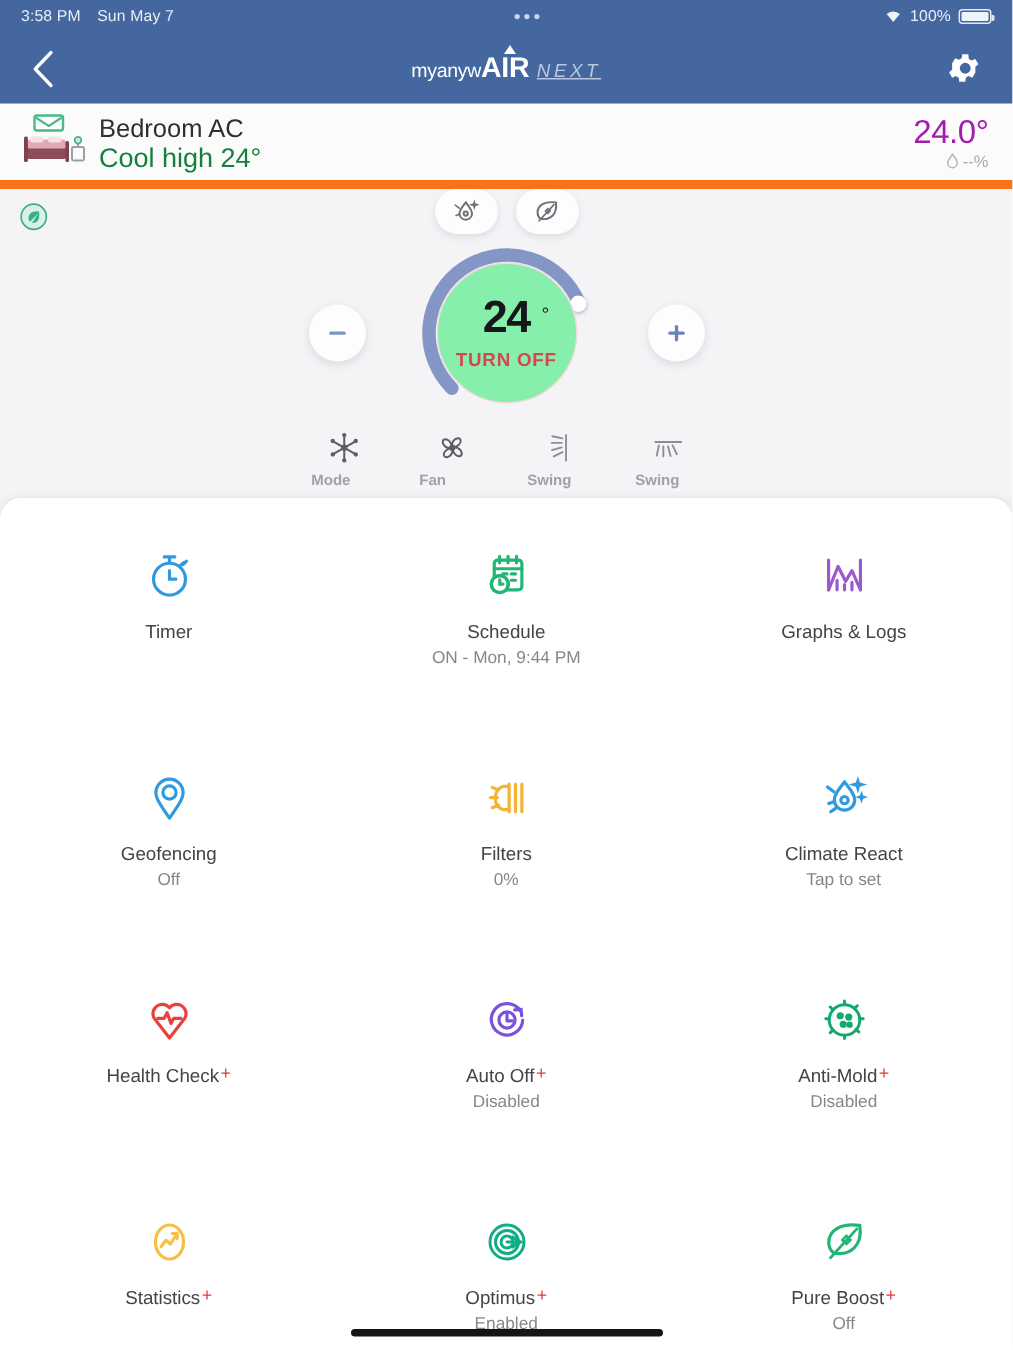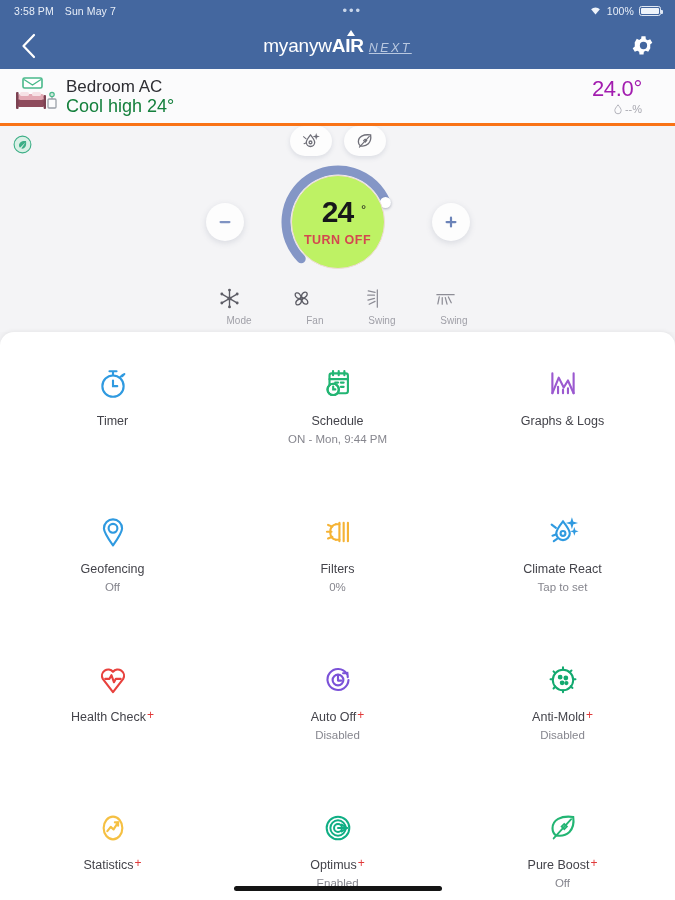--- a/index.html
+++ b/index.html
@@ -34,34 +34,34 @@
   
   .navbar {
     height: 47px; background: #44679f; display: flex; align-items: center;
     padding: 0 20px; position: relative;
   }
   .back-chevron { width: 26px; height: 26px; cursor: pointer; display: flex; align-items: center; }
   .brand {
     position: absolute; left: 0; right: 0; text-align: center;
     pointer-events: none; white-space: nowrap;
   }
-  .brand .b1 { color: #ffffff; font-size: 19px; font-weight: 400; letter-spacing: -.2px; }
+  .brand .b1 { color: #ffffff; font-size: 13px; font-weight: 400; letter-spacing: -.2px; }
   .brand .b2 { color: #ffffff; font-size: 19px; font-weight: 700; letter-spacing: -.2px; position: relative; }
   .brand .b2 .tick {
     position: absolute; left: 15px; top: -5px; width: 0; height: 0;
     border-left: 4px solid transparent; border-right: 4px solid transparent;
     border-bottom: 6px solid #ffffff;
   }
   .brand .b3 { color: #b9c8e0; font-size: 12.5px; letter-spacing: 2.4px; font-style: italic; margin-left: 5px; text-decoration: underline; }
   .gear { margin-left: auto; cursor: pointer; display: flex; }
 
   
   .devicebar {
     height: 57px; background: #fbfbfc; display: flex; align-items: center;
-    padding: 0 33px 0 12px; border-bottom: 3px solid #f97316;
+    padding: 0 16px 0 12px; border-bottom: 6px solid #f97316;
   }
   .bedicon { width: 46px; height: 42px; flex: none; margin-right: 8px; }
   .dev-txt { flex: 1; min-width: 0; }
   .dev-name { font-size: 17px; color: #2e2e33; line-height: 20px; }
   .dev-sub { font-size: 18px; color: #15803d; line-height: 17px; margin-top: 1px; }
   .dev-right { text-align: right; }
   .dev-temp { font-size: 22px; color: #a21caf; line-height: 24px; letter-spacing: -.3px; }
   .dev-hum { font-size: 11px; color: #a8a8b0; display: flex; align-items: center; justify-content: flex-end; gap: 3px; margin-top: 2px; }
 
   
@@ -88,33 +88,33 @@
   .stepper svg { display: block; }
   .dial-wrap { position: relative; width: 120px; height: 120px; flex: none; }
   .dial-wrap svg.arc { position: absolute; inset: 0; }
   .knob {
     position: absolute; width: 11px; height: 11px; border-radius: 50%;
     background: #ffffff; box-shadow: 0 1px 3px rgba(60,70,100,.4);
     left: 62px; top: 3px;
   }
   .dial-inner {
     position: absolute; left: 13px; top: 13px; width: 94px; height: 94px;
-    border-radius: 50%; background: #bef264; border: 1px solid #f0dada;
+    border-radius: 50%; background: #86efac; border: 1px solid #f0dada;
     display: flex; flex-direction: column; align-items: center; justify-content: center;
     cursor: pointer;
   }
   .dial-temp { font-size: 30px; font-weight: 700; color: #17171a; line-height: 30px; letter-spacing: -1px; position: relative; }
   .dial-temp sup { font-size: 13px; font-weight: 400; position: absolute; top: -2px; right: -12px; }
   .dial-action { font-size: 12.5px; font-weight: 700; color: #d4474f; letter-spacing: .5px; margin-top: 6px; }
 
   .modes {
     position: absolute; bottom: 6px; left: 0; right: 0;
     display: flex; justify-content: center; gap: 28px;
   }
-  .mode { width: 44px; text-align: right; cursor: pointer; }
+  .mode { width: 44px; text-align: left; cursor: pointer; font-weight: bold; }
   .mode .mi { height: 26px; display: flex; align-items: center; justify-content: center; }
   .mode .ml { font-size: 10px; color: #a0a0a8; margin-top: 4px; }
 
   
   .card {
     position: absolute; left: 0; right: 0; top: 332px; bottom: 0;
     background: #ffffff; border-radius: 14px 14px 0 0;
     box-shadow: 0 -1px 4px rgba(0,0,0,.06);
     padding-top: 16px;
   }

